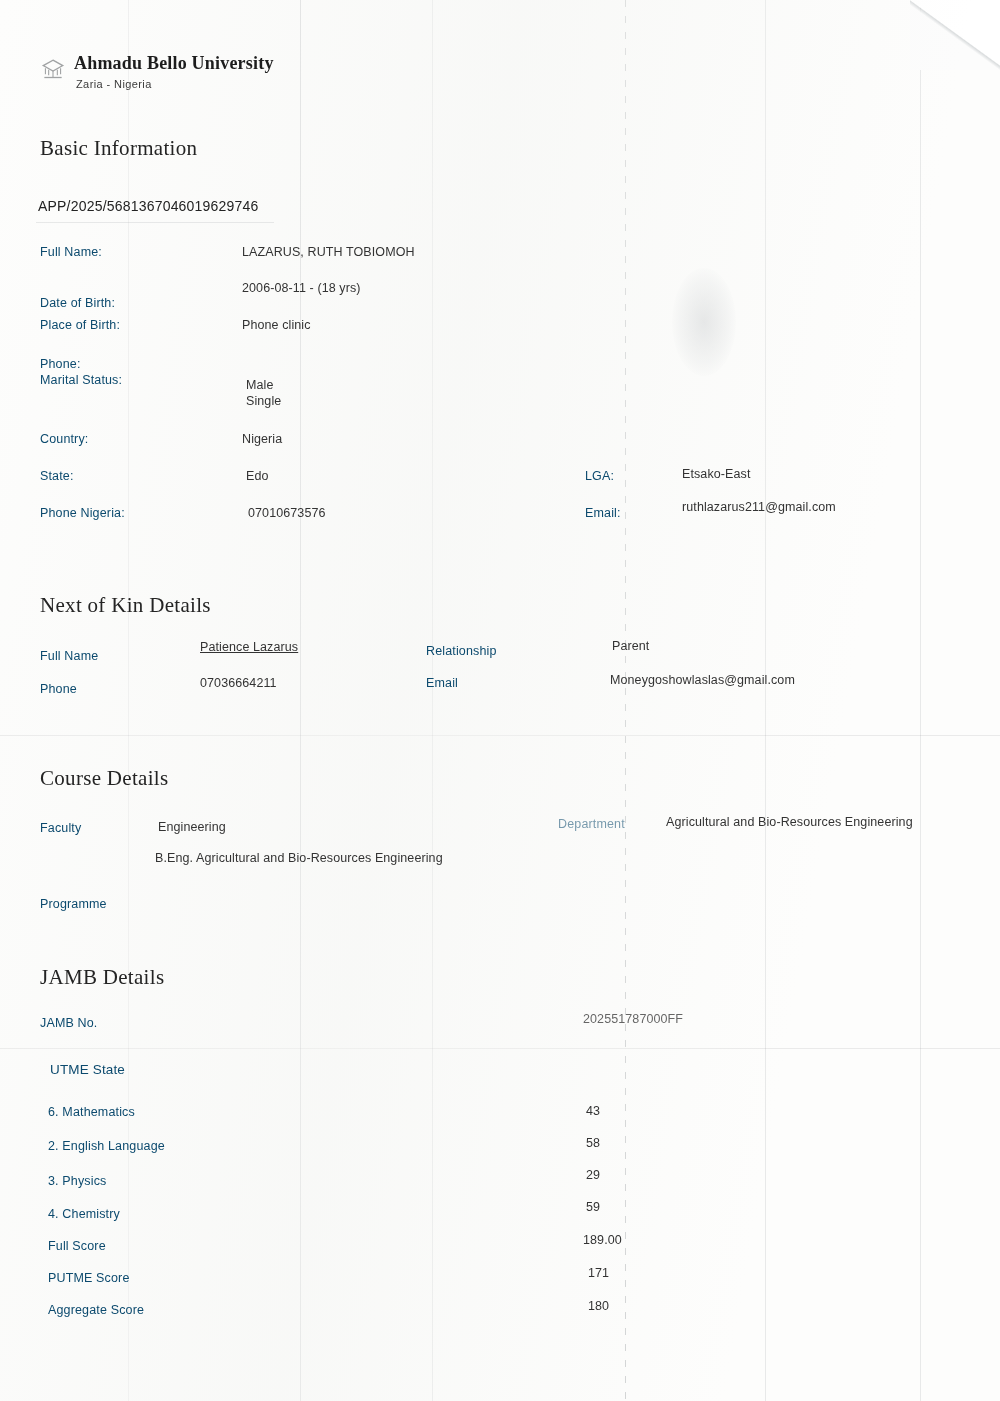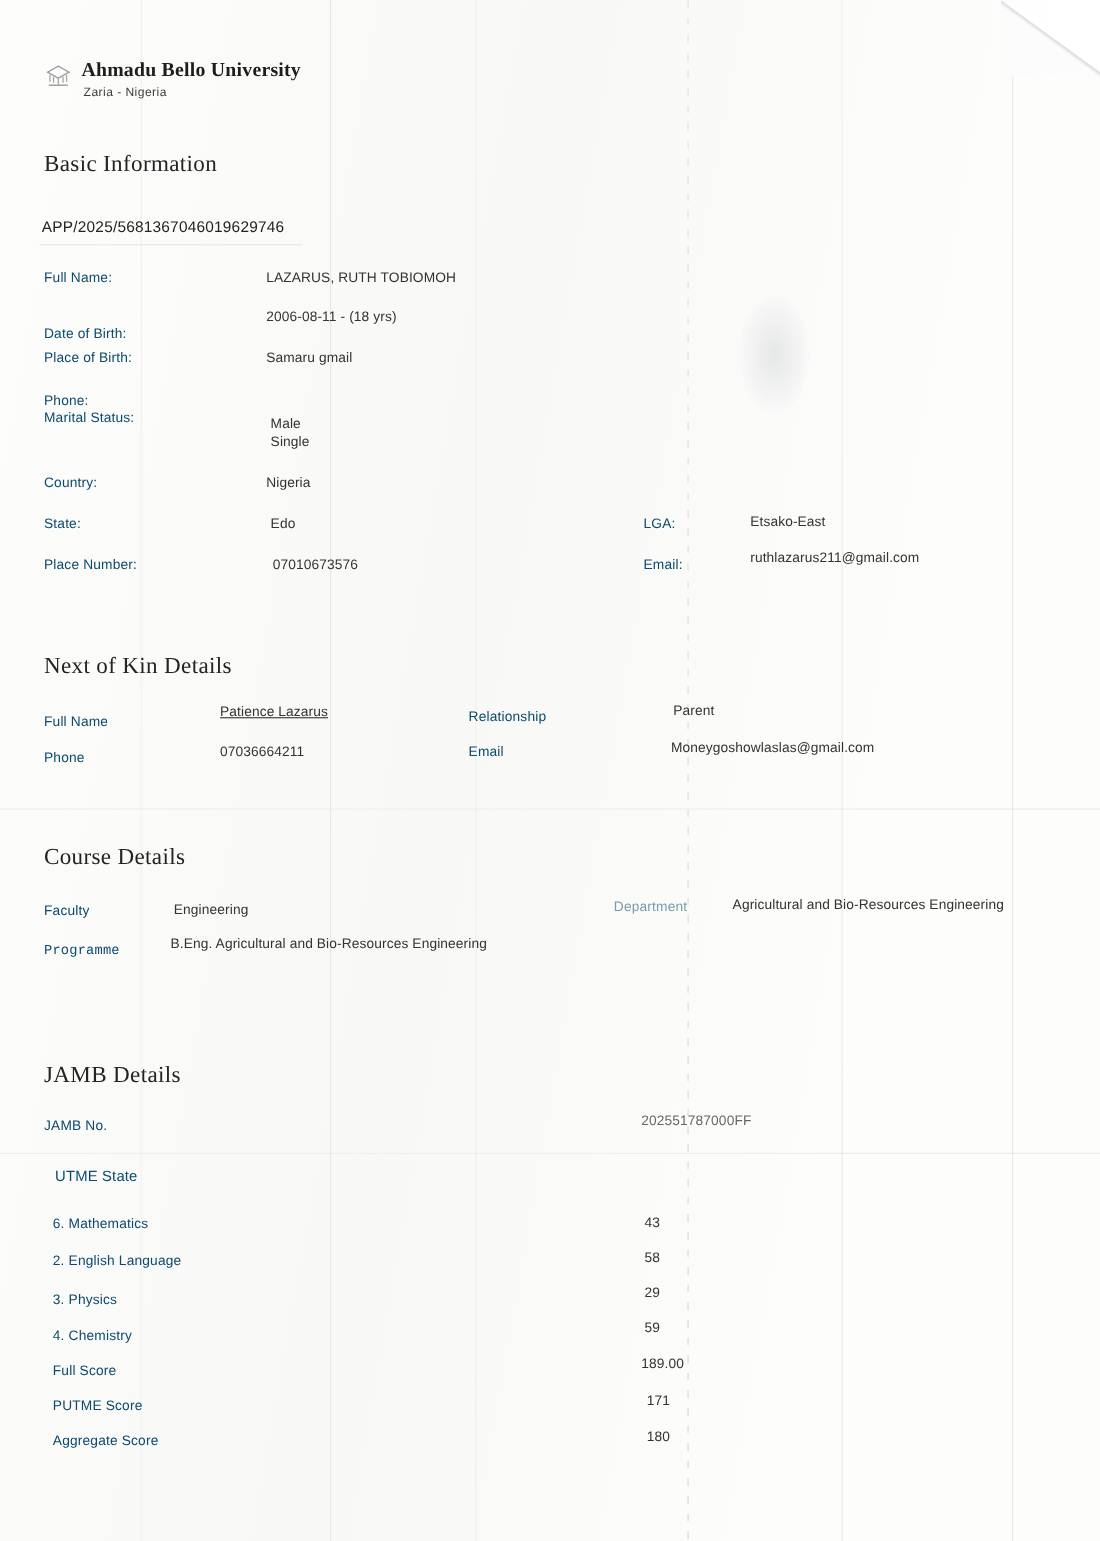--- a/index.html
+++ b/index.html
@@ -157,35 +157,35 @@
   <div class="app-no">APP/2025/5681367046019629746</div>
   <div class="fieldrule" style="left:36px; top:222px; width:238px;"></div>
 
   <div class="lbl" style="left:40px; top:245px;">Full Name:</div>
   <div class="val" style="left:242px; top:245px;">LAZARUS, RUTH TOBIOMOH</div>
 
   <div class="lbl" style="left:40px; top:296px;">Date of Birth:</div>
   <div class="val" style="left:242px; top:281px;">2006-08-11 - (18 yrs)</div>
 
   <div class="lbl" style="left:40px; top:318px;">Place of Birth:</div>
-  <div class="val" style="left:242px; top:318px;">Samaru gmail</div>
+  <div class="val" style="left:242px; top:318px;">Phone clinic</div>
 
   <div class="lbl" style="left:40px; top:357px;">Phone:</div>
   <div class="val" style="left:246px; top:357px;margin-top:21px;">Male</div>
 
   <div class="lbl" style="left:40px; top:373px;">Marital Status:</div>
   <div class="val" style="left:246px; top:394px;">Single</div>
 
   <div class="lbl" style="left:40px; top:432px;">Country:</div>
   <div class="val" style="left:242px; top:432px;">Nigeria</div>
 
   <div class="lbl" style="left:40px; top:469px;">State:</div>
   <div class="val" style="left:246px; top:469px;">Edo</div>
 
-  <div class="lbl" style="left:40px; top:506px;">Place Number:</div>
+  <div class="lbl" style="left:40px; top:506px;">Phone Nigeria:</div>
   <div class="val" style="left:248px; top:506px;">07010673576</div>
 
   <div class="lbl" style="left:585px; top:469px;">LGA:</div>
   <div class="val" style="left:682px; top:467px;">Etsako-East</div>
 
   <div class="lbl" style="left:585px; top:506px;">Email:</div>
   <div class="val" style="left:682px; top:500px;">ruthlazarus211@gmail.com</div>
 
   <div class="section-title" style="left:40px; top:593px;">Next of Kin Details</div>
 
@@ -199,21 +199,21 @@
   <div class="lbl" style="left:426px; top:676px;">Email</div>
   <div class="val" style="left:610px; top:673px;">Moneygoshowlaslas@gmail.com</div>
 
   <div class="section-title" style="left:40px; top:766px;">Course Details</div>
 
   <div class="lbl" style="left:40px; top:821px;">Faculty</div>
   <div class="val" style="left:158px; top:820px;">Engineering</div>
   <div class="lbl faded" style="left:558px; top:817px;">Department</div>
   <div class="val" style="left:666px; top:815px;">Agricultural and Bio-Resources Engineering</div>
 
-  <div class="lbl" style="left:40px; top:857px;font-family:Liberation Mono, monospace;">Programme</div>
+  <div class="lbl" style="left:40px; top:897px;">Programme</div>
   <div class="val" style="left:155px; top:851px;">B.Eng. Agricultural and Bio-Resources Engineering</div>
 
   <div class="section-title" style="left:40px; top:965px;">JAMB Details</div>
 
   <div class="lbl" style="left:40px; top:1016px;">JAMB No.</div>
   <div class="val fade2" style="left:583px; top:1012px;">202551787000FF</div>
 
   <div class="lbl" style="left:50px; top:1062px; font-size:13.5px;">UTME State</div>
 
   <div class="lbl" style="left:48px; top:1105px;">6. Mathematics</div>

